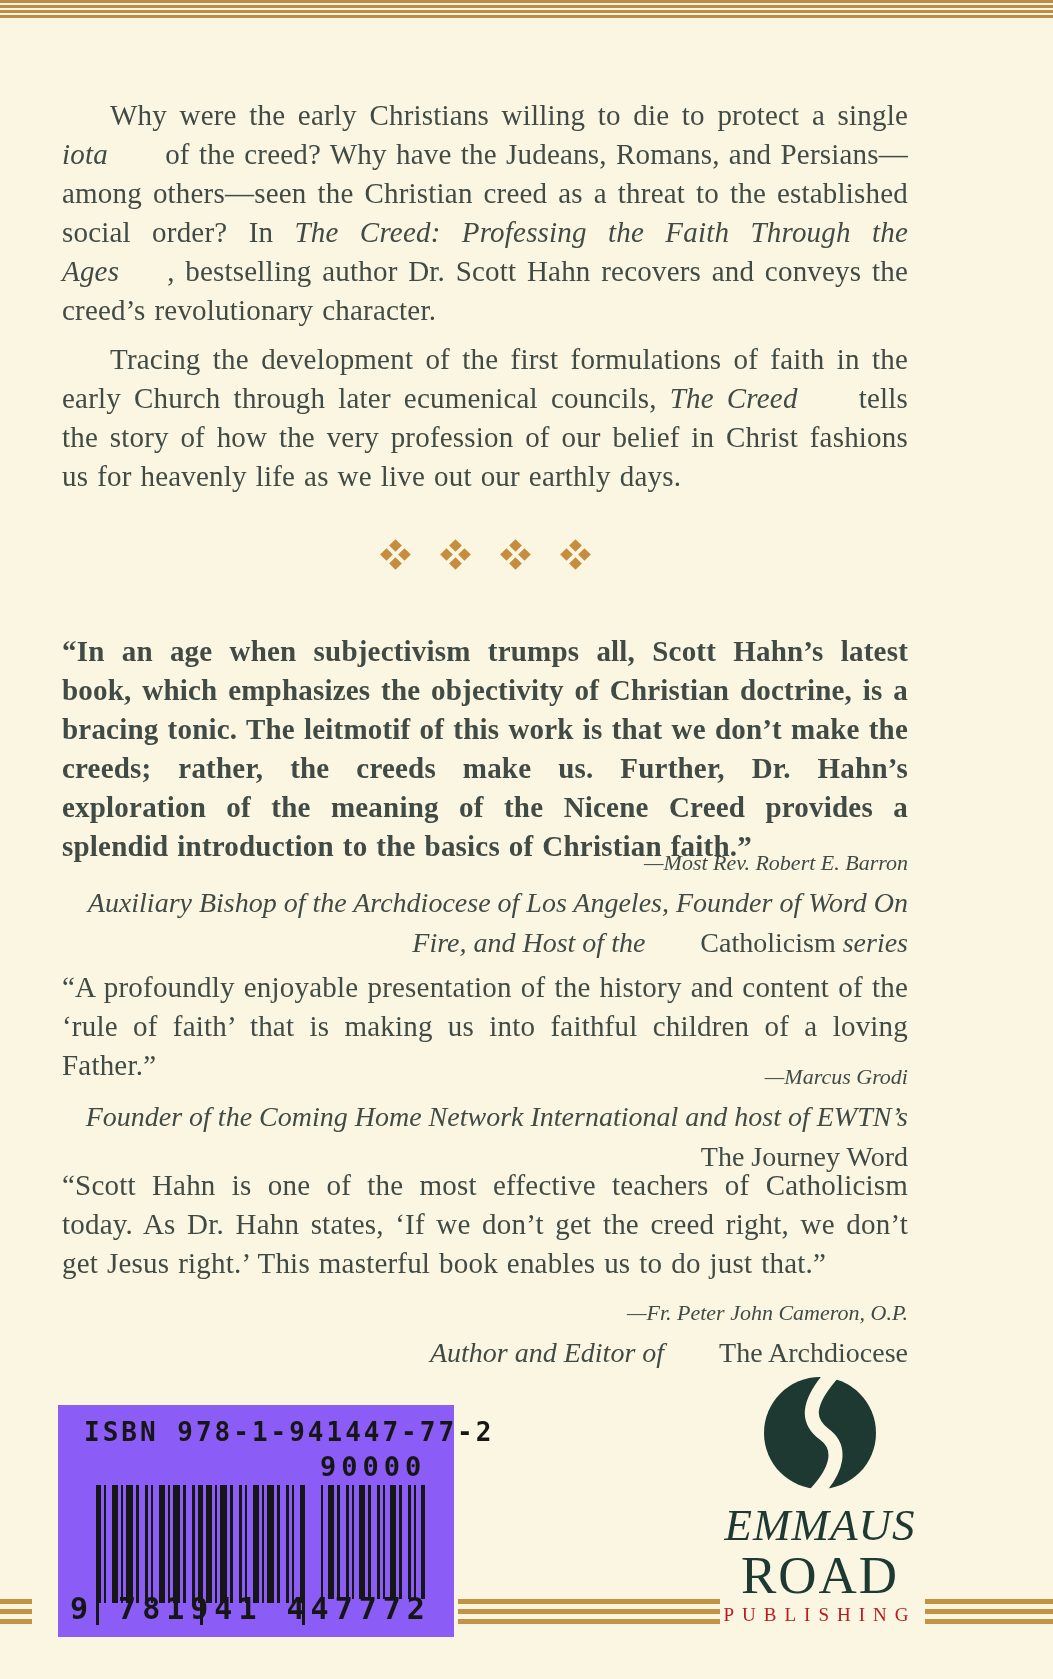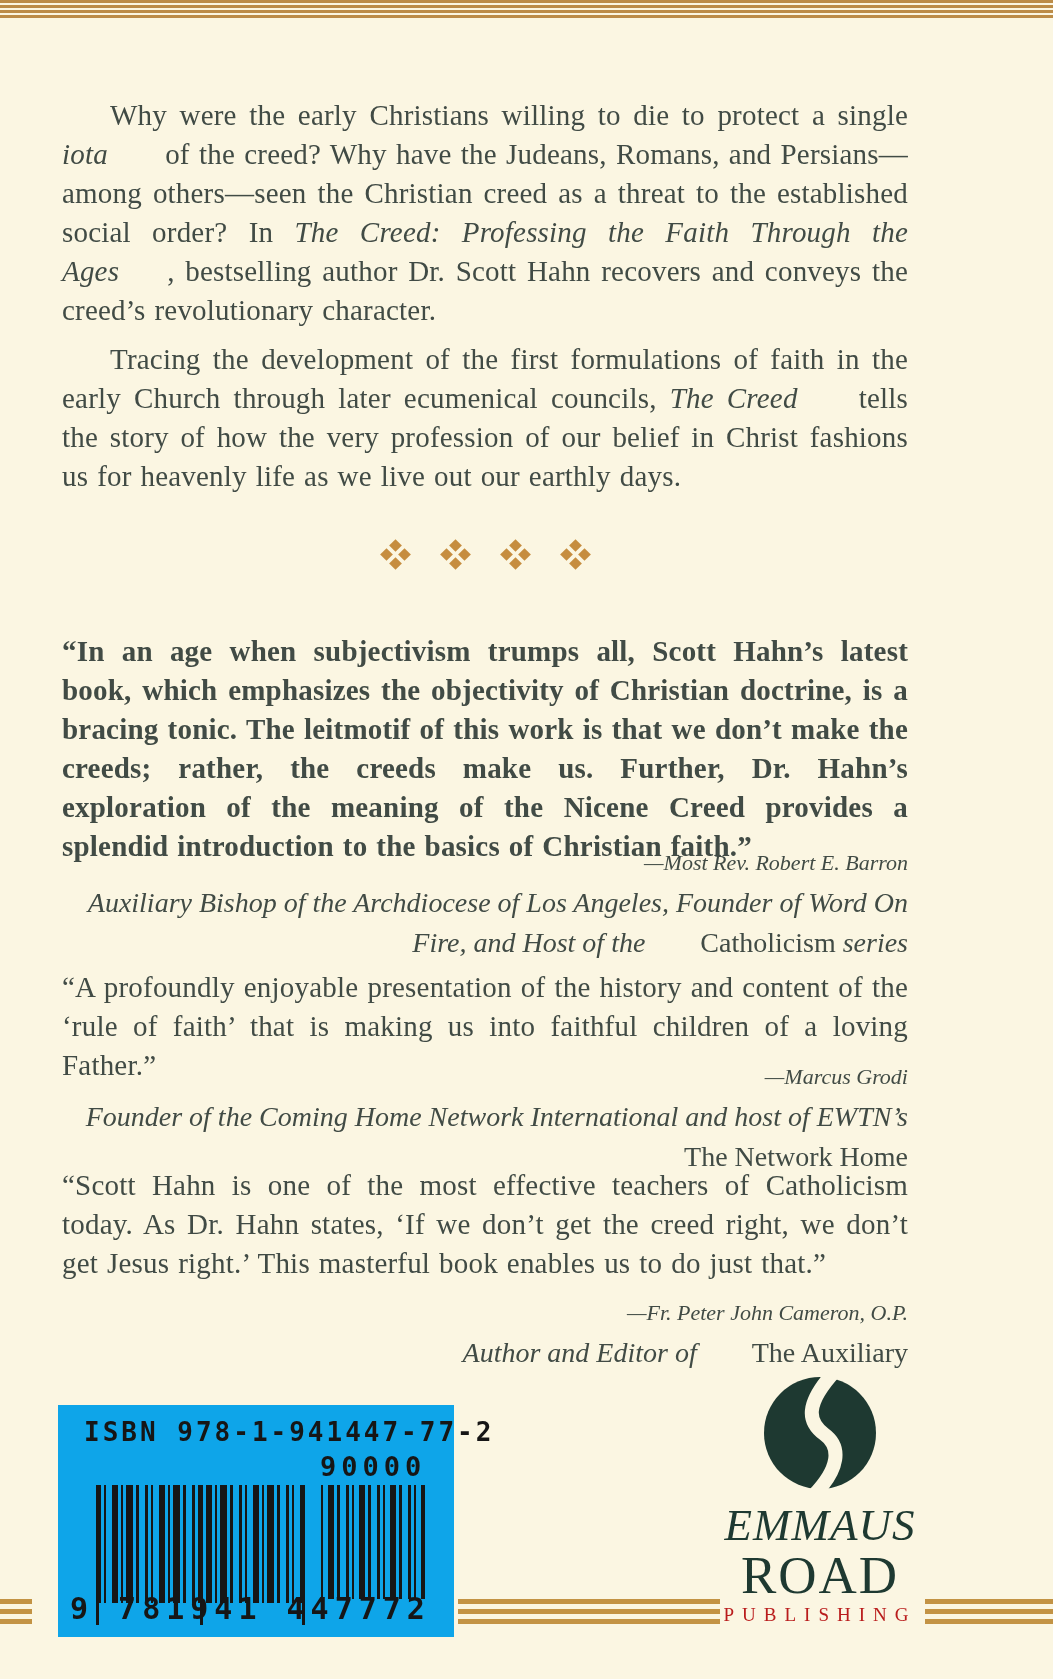--- a/index.html
+++ b/index.html
@@ -66,21 +66,21 @@
     font-size:22px;line-height:40px;
     font-weight:normal;font-style:italic;
   }
   .attr-affil{font-size:28px;line-height:40px;font-style:italic;}
   .attr-affil .rm{font-style:normal;}
   .rm{font-style:normal;margin-left:48px;}
 
   
   .barcode-box{
     position:absolute;left:58px;top:1405px;width:396px;height:232px;
-    background:#0ea5e9;
+    background:#8b5cf6;
     color:#161616;
     font-family:"DejaVu Sans Mono","Liberation Mono",monospace;
   }
   .isbn-line{
     position:absolute;left:26px;top:12px;
     font-size:26px;font-weight:bold;letter-spacing:3px;white-space:nowrap;
   }
   .price-line{
     position:absolute;left:262px;top:46px;
     font-size:27px;font-weight:bold;letter-spacing:5px;
@@ -160,27 +160,27 @@
 
   <p class="body-text q1">“In an age when subjectivism trumps all, Scott Hahn’s latest book, which emphasizes the objectivity of Christian doctrine, is a bracing tonic. The leitmotif of this work is that we don’t make the creeds; rather, the creeds make us. Further, Dr. Hahn’s exploration of the meaning of the Nicene Creed provides a splendid introduction to the basics of Christian faith.”</p>
   <div class="attr a1">
     <div class="attr-name">—Most Rev. Robert E. Barron</div>
     <div class="attr-affil"><span class="it">Auxiliary Bishop of the Archdiocese of Los Angeles, Founder of Word On Fire, and Host of the </span><span class="rm">Catholicism</span><span class="it"> series</span></div>
   </div>
 
   <p class="body-text q2">“A profoundly enjoyable presentation of the history and content of the ‘rule of faith’ that is making us into faithful children of a loving Father.”</p>
   <div class="attr a2">
     <div class="attr-name">—Marcus Grodi</div>
-    <div class="attr-affil"><span class="it">Founder of the Coming Home Network International and host of EWTN’s </span><span class="rm">The Network Home</span></div>
+    <div class="attr-affil"><span class="it">Founder of the Coming Home Network International and host of EWTN’s </span><span class="rm">The Journey Word</span></div>
   </div>
 
   <p class="body-text q3">“Scott Hahn is one of the most effective teachers of Catholicism today. As Dr. Hahn states, ‘If we don’t get the creed right, we don’t get Jesus right.’ This masterful book enables us to do just that.”</p>
   <div class="attr a3">
     <div class="attr-name">—Fr. Peter John Cameron, O.P.</div>
-    <div class="attr-affil"><span class="it">Author and Editor of </span><span class="rm">The Auxiliary</span></div>
+    <div class="attr-affil"><span class="it">Author and Editor of </span><span class="rm">The Archdiocese</span></div>
   </div>
 
   <div class="barcode-box">
     <div class="isbn-line">ISBN 978-1-941447-77-2</div>
     <div class="price-line">90000</div>
     <div class="bars-main"></div>
     <div class="guard g1"></div>
     <div class="guard g2"></div>
     <div class="guard g3"></div>
     <div class="bars-supp"></div>

